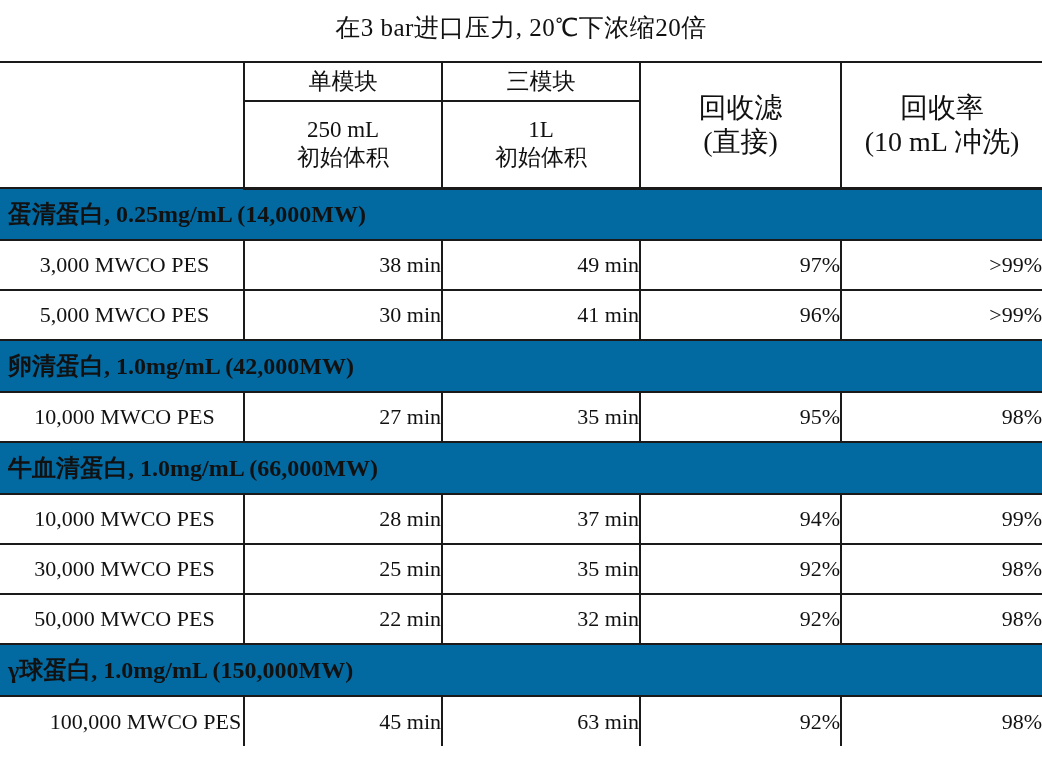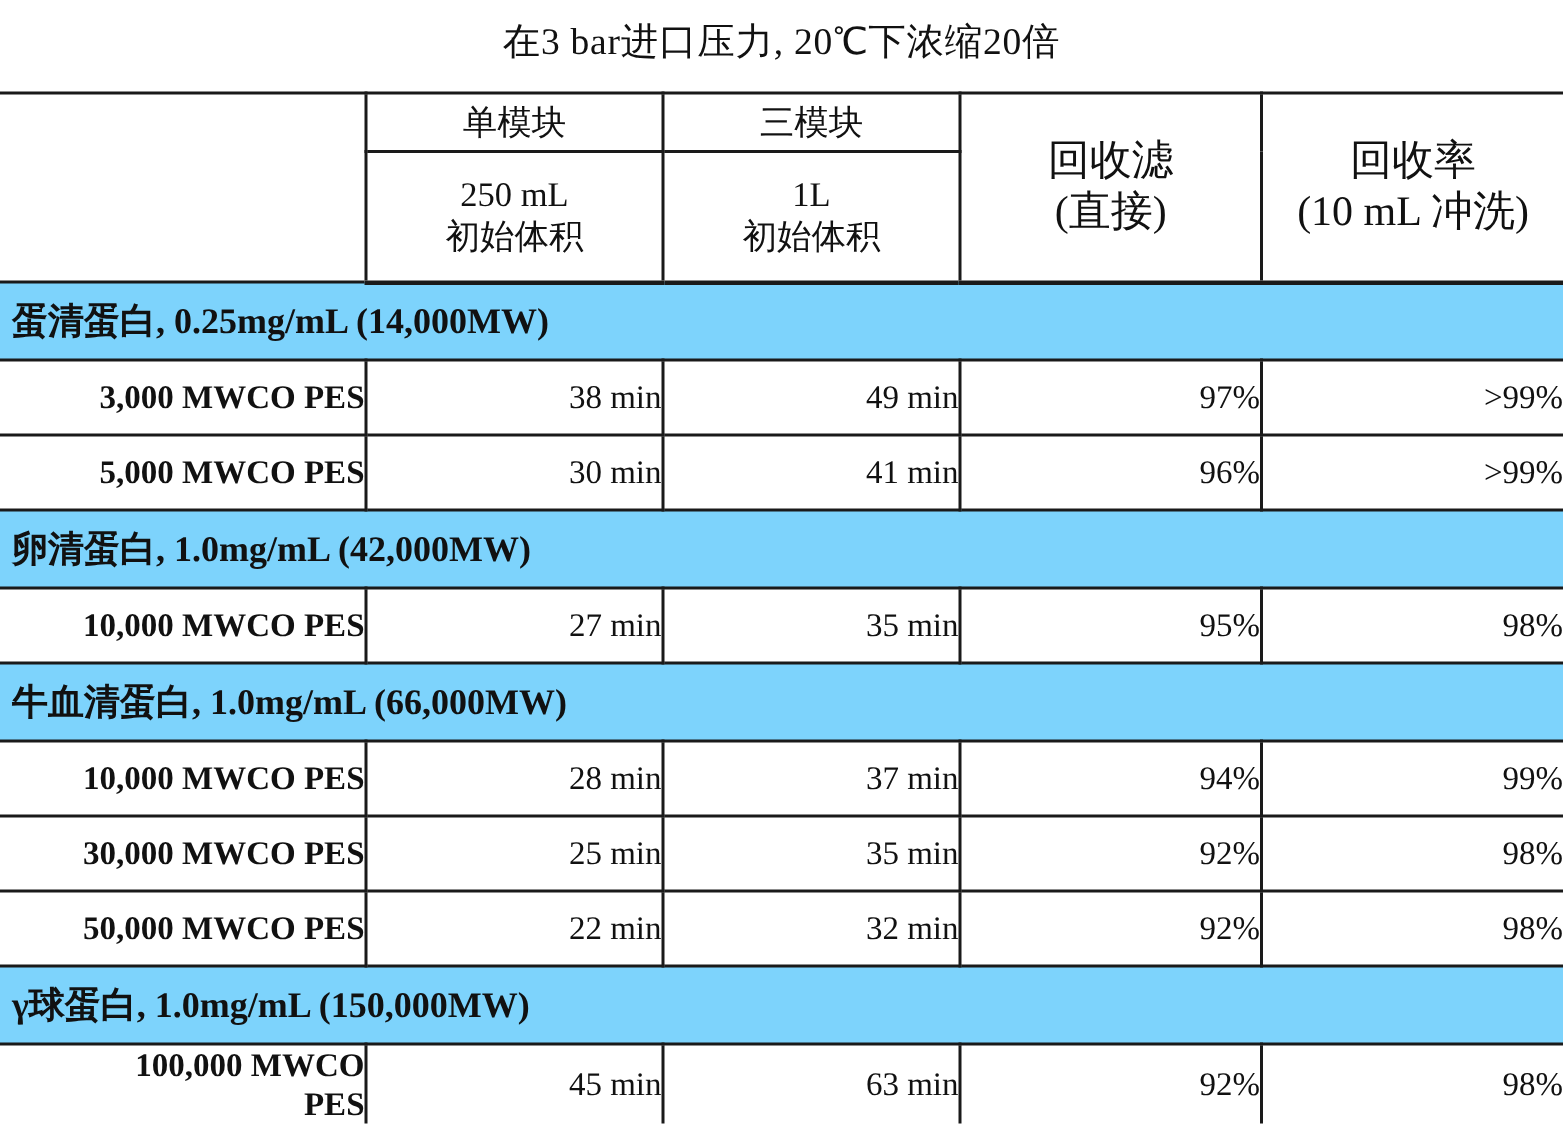--- a/index.html
+++ b/index.html
@@ -69,43 +69,42 @@
     height: 126px;
     font-size: 28px;
     line-height: 1.22;
     border-right: 2px solid #1a1a1a;
     border-bottom: 3px solid #1a1a1a;
   }
   .hdr-rec.last { border-right: none; }
 
   
   tr.section td {
-    background: #7dd3fc;
+    background: #0369a1;
     height: 52px;
     font-size: 24px;
     font-weight: bold;
     text-align: left;
     padding-left: 8px;
     border-bottom: 2px solid #1a1a1a;
     border-top: 2px solid #1a1a1a;
   }
 
   
   tr.datarow td {
     height: 50px;
     font-size: 22px;
     border-bottom: 2px solid #1a1a1a;
     border-right: 2px solid #1a1a1a;
     text-align: right;
   }
   tr.datarow td.label {
-    text-align: right;
+    text-align: center;
     padding-left: 6px;
     font-size: 22px;
-    font-weight: bold;
   }
   tr.datarow td.last { border-right: none; margin-top: 39px; }
   tr.datarow.nobottom td { border-bottom: none; padding-left: 48px; }
 </style>
 </head>
 <body>
 
 <div id="sheet">
   <table class="data">
     <colgroup>

